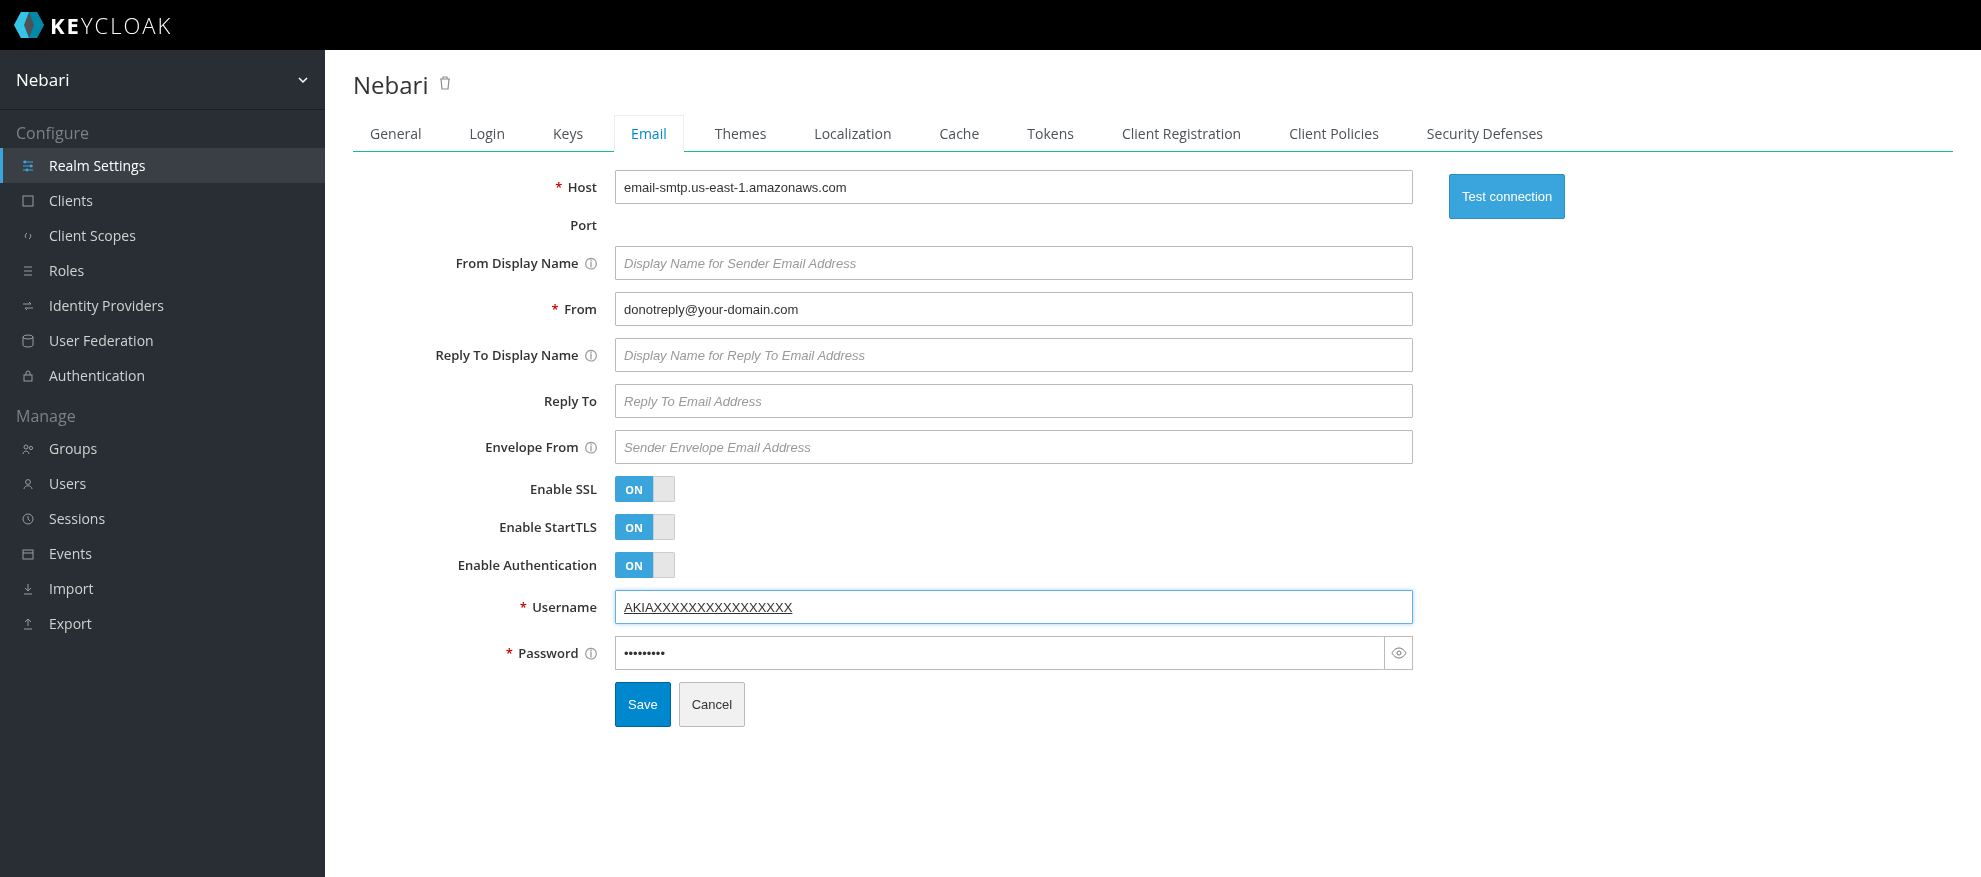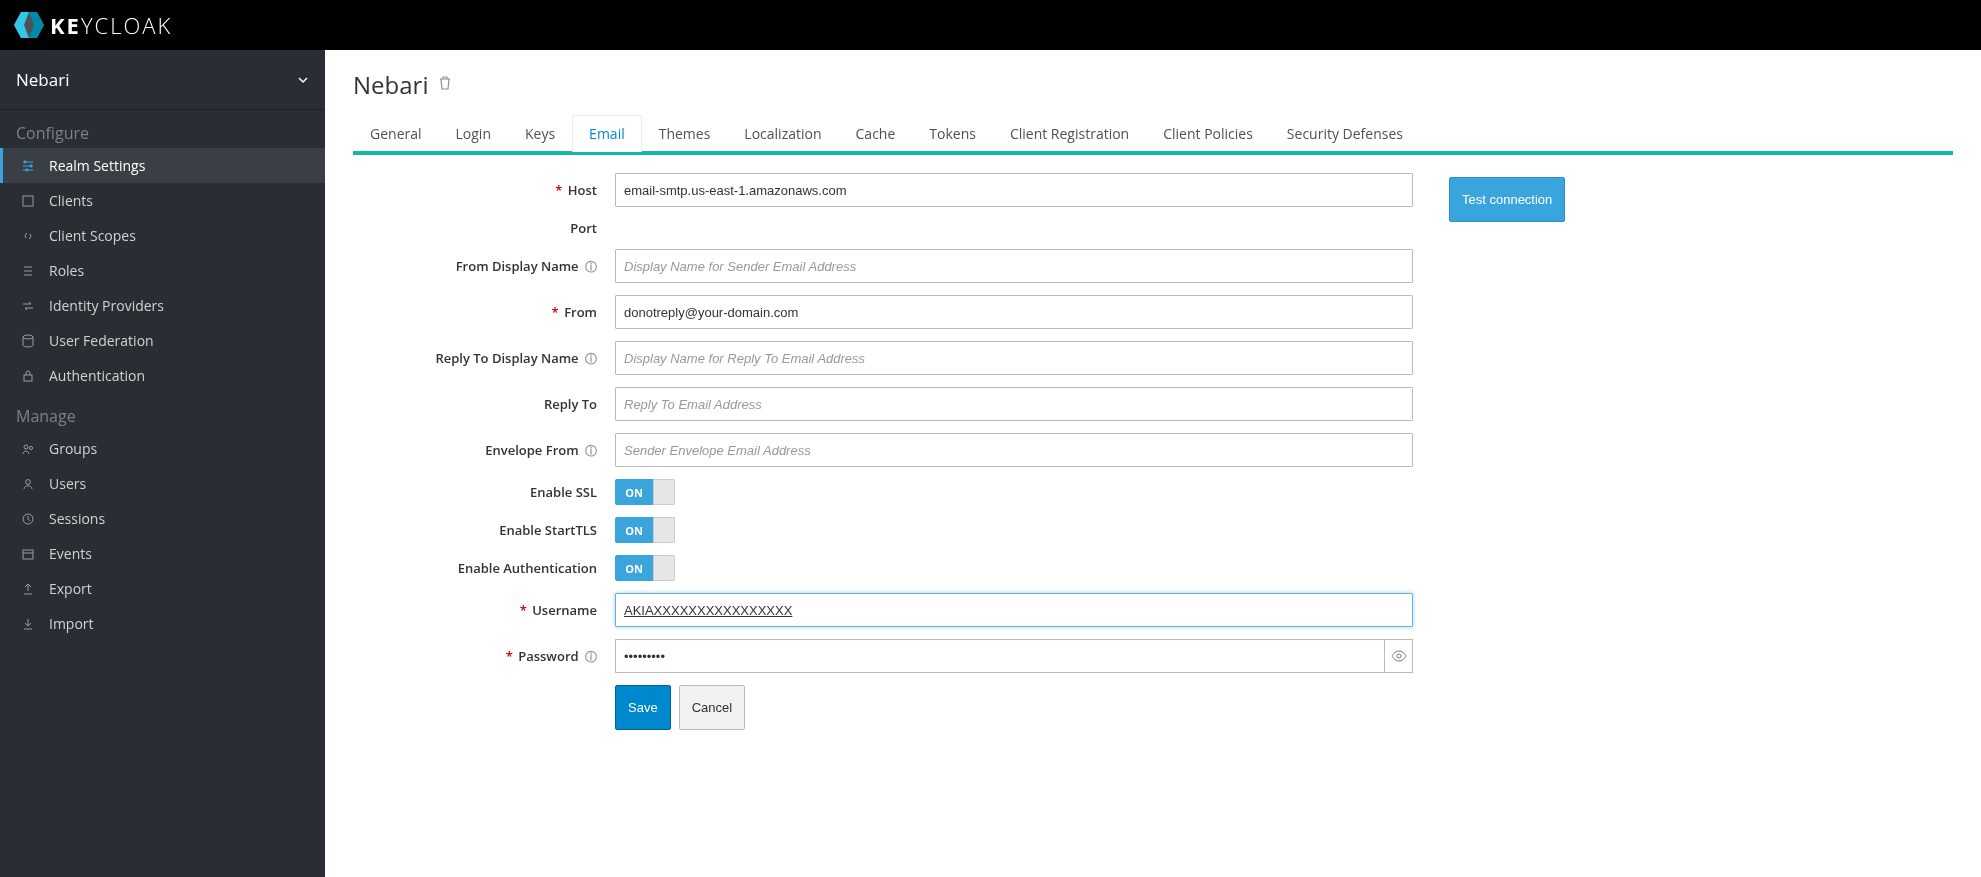--- a/index.html
+++ b/index.html
@@ -24,21 +24,21 @@
   .side-item .ico { width:18px; display:inline-flex; justify-content:center; color:#9c9c9c;}
   .side-item.active .ico{ color:#39a5dc; }
 
   
   .main { flex:1; padding: 18px 28px; position:relative; }
   .page-title-row { display:flex; align-items:center; gap:10px; }
   .page-title { font-size:24px; font-weight:400; color:#333; }
   .trash-icon { color:#8b8d8f; cursor:pointer; }
 
   
-  .tabs { display:flex; border-bottom:4px solid #14b8a6; margin-top:14px; }
+  .tabs { display:flex; border-bottom:1px solid #14b8a6; margin-top:14px;gap:14px; }
   .tab { padding: 8px 16px; font-size:14px; color:#4d5258; cursor:pointer; border:1px solid transparent; border-bottom:none; margin-bottom:-1px;}
   .tab.active { color:#0088ce; border:1px solid #ededed; border-bottom:1px solid #fff; }
 
   
   .form-wrap { display:flex; gap:36px; margin-top:18px; }
   .form { flex:1; max-width: 1060px;}
   .right-rail { width:120px; padding-top:4px; }
 
   .form-row { display:flex; align-items:center; margin-bottom:12px; }
   .form-label { width:262px; text-align:right; padding-right:18px; font-size:13px; color:#333; font-weight:600; }
@@ -198,32 +198,32 @@
           <svg width="14" height="14" viewBox="0 0 14 14">
             <rect x="2" y="3" width="10" height="9" stroke="currentColor" fill="none"></rect>
             <path d="M2 6h10" stroke="currentColor"></path>
           </svg>
         </span>
       <span>Events</span>
     </div>
     <div class="side-item">
       <span class="ico">
           <svg width="14" height="14" viewBox="0 0 14 14">
+            <path d="M7 2v7m0 0L4 6m3 3l3-3M3 12h8" stroke="currentColor" fill="none"></path>
+          </svg>
+        </span>
+      <span>Import</span>
+    </div>
+    <div class="side-item">
+      <span class="ico">
+          <svg width="14" height="14" viewBox="0 0 14 14">
             <path d="M7 9V2m0 0L4 5m3-3l3 3M3 12h8" stroke="currentColor" fill="none"></path>
           </svg>
         </span>
       <span>Export</span>
-    </div>
-    <div class="side-item">
-      <span class="ico">
-          <svg width="14" height="14" viewBox="0 0 14 14">
-            <path d="M7 2v7m0 0L4 6m3 3l3-3M3 12h8" stroke="currentColor" fill="none"></path>
-          </svg>
-        </span>
-      <span>Import</span>
     </div>
   </aside>
 
   <main class="main">
 
     <div class="page-title-row">
       <h1 class="page-title">Nebari</h1>
       <span class="trash-icon">
         <svg width="14" height="16" viewBox="0 0 14 16">
             <path d="M2 4h10M5 4V2h4v2M3 4l1 10h6l1-10" stroke="currentColor" fill="none" stroke-width="1.2"></path>

